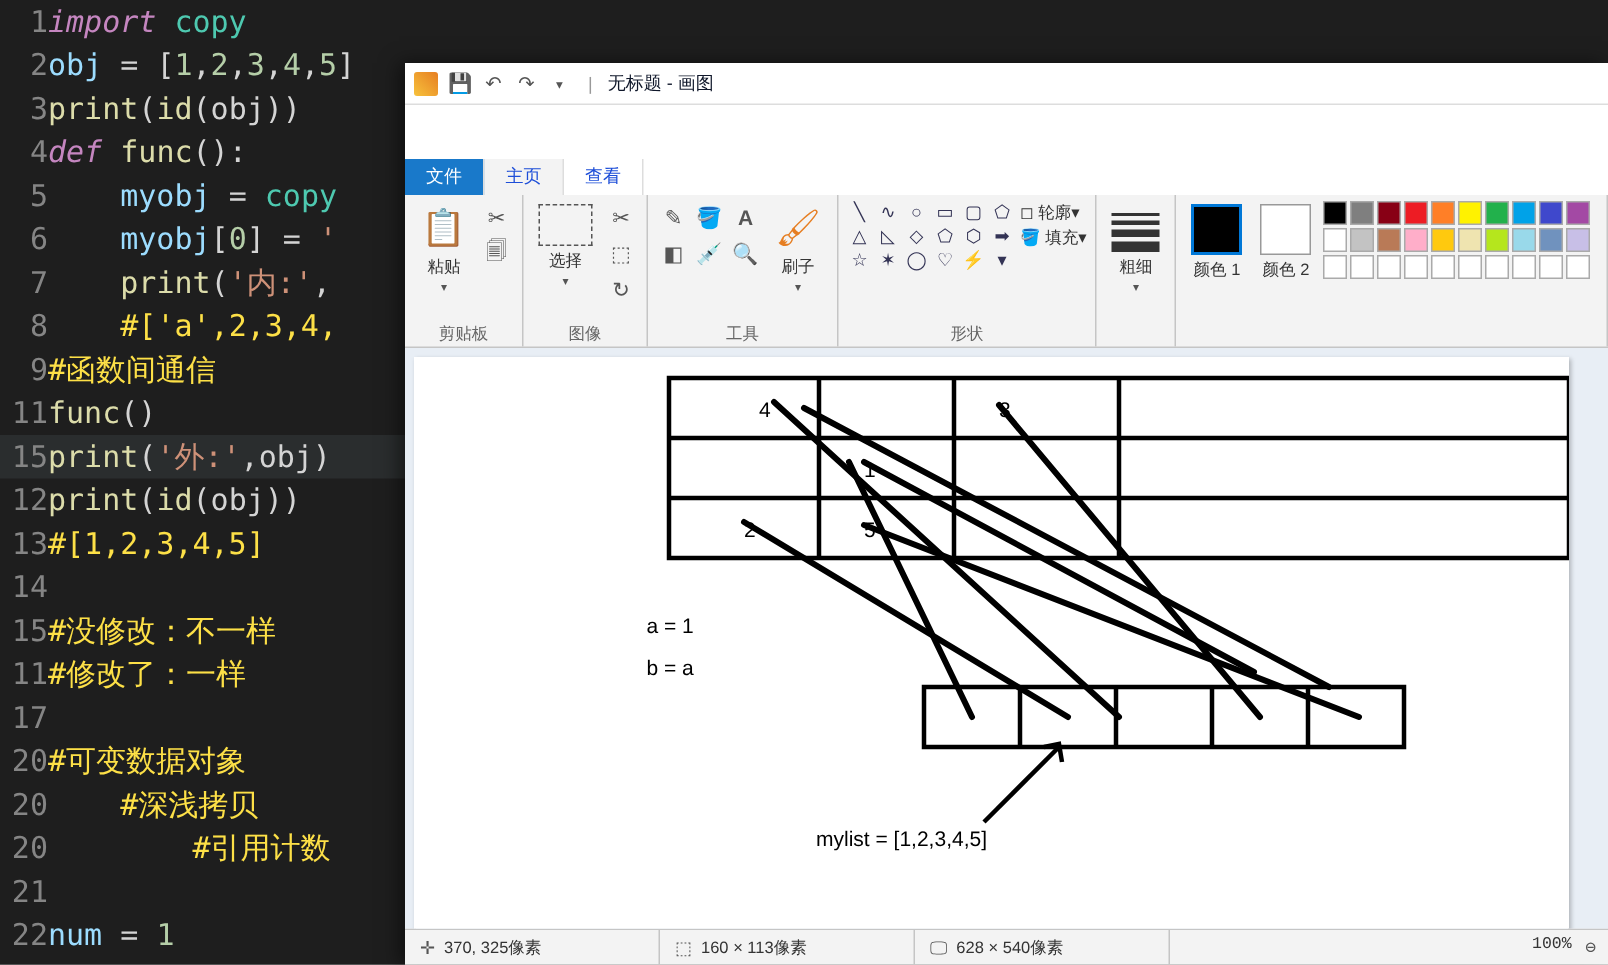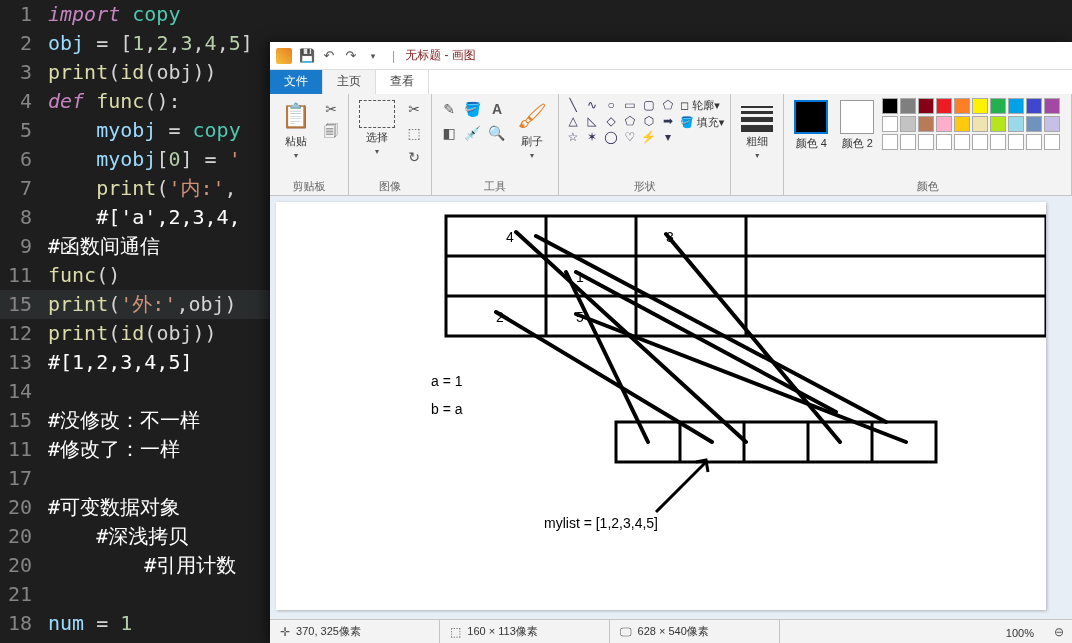--- a/index.html
+++ b/index.html
@@ -2,43 +2,43 @@
 <html><head>
 <meta charset="utf-8">
 <style>
 * { margin: 0; padding: 0; box-sizing: border-box; }
 body { width: 1072px; height: 643px; font-family: Consolas, monospace; background: #1e1e1e; overflow: hidden; position: relative; }
 
 
 .editor { position: absolute; left: 0; top: 0; width: 1072px; height: 643px; background: #1e1e1e; color: #d4d4d4; font-size: 20px; line-height: 29px; }
 .gutter { position: absolute; left: 0; top: 0; width: 40px; text-align: right; color: #858585; padding-right: 8px; }
 .gutter div { height: 29px; }
-.code { position: absolute; left: 48px; top: 0; white-space: pre; }
+.code { position: absolute; left: 32px; top: 0; white-space: pre; }
 .code div { height: 29px; }
 .line-hl { background: #2a2d2e; position: absolute; left: 0; width: 270px; height: 29px; top: 290px; }
 .kw { color: #c586c0; font-style: italic; }
 .fn { color: #dcdcaa; }
 .num { color: #b5cea8; }
 .str { color: #ce9178; }
-.cm { color: #ffffff; }
+.cm { color: #fde047; }
 .pn { color: #d4d4d4; }
 .bi { color: #4ec9b0; }
 .nm { color: #9cdcfe; }
 
 
 .paint { position: absolute; left: 270px; top: 42px; width: 802px; height: 601px; background: #fff; box-shadow: -4px 0 12px rgba(0,0,0,0.5); font-family: "Microsoft YaHei", Arial, sans-serif; font-size: 12px; display: flex; flex-direction: column; }
 .titlebar { height: 28px; background: #fff; display: flex; align-items: center; padding: 0 6px; gap: 6px; border-bottom: 1px solid #ddd; }
 .ico-paint { width: 16px; height: 16px; background: linear-gradient(45deg,#f7c23c,#e67e22); border-radius: 2px; display: inline-block; }
 .qat { display: flex; gap: 4px; align-items: center; }
 .qat span { width: 18px; height: 18px; display: inline-flex; align-items: center; justify-content: center; color: #555; font-size: 13px; }
 .title-sep { color: #999; margin: 0 4px; }
-.title-text { color: #7f1d1d; }
-
-.tabs { height: 24px; display: flex; background: #fff; }
-.tab { padding: 3px 14px; font-size: 12px; color: #404040; border-right: 1px solid #ddd; }
+.title-text { color: #0f172a; }
+
+.tabs { height: 24px; display: flex; background: #fff; margin-top: 36px; }
+.tab { padding: 3px 14px; font-size: 12px; color: #1d4ed8; border-right: 1px solid #ddd; }
 .tab.active { background: #1979ca; color: #fff; }
 .tab.home { background: #f3f3f3; }
 
 .ribbon { height: 102px; background: #f3f3f3; border-bottom: 1px solid #c5c5c5; display: flex; }
 .grp { border-right: 1px solid #c5c5c5; padding: 4px 6px 2px; display: flex; flex-direction: column; justify-content: space-between; }
 .grp-title { text-align: center; font-size: 11px; color: #666; height: 14px; }
 .grp-body { display: flex; gap: 4px; align-items: flex-start; flex: 1; }
 .big-btn { display: flex; flex-direction: column; align-items: center; gap: 2px; padding: 2px 4px; }
 .big-btn .ic { width: 32px; height: 32px; display: flex; align-items: center; justify-content: center; font-size: 24px; }
 .big-btn .lbl { font-size: 11px; color: #333; white-space: nowrap; }
@@ -61,21 +61,21 @@
 .canvas-wrap { flex: 1; background: #e8eef5; position: relative; overflow: hidden; }
 .canvas { position: absolute; left: 6px; top: 6px; width: 770px; height: 408px; background: #fff; box-shadow: 1px 1px 3px rgba(0,0,0,0.25); }
 .canvas svg { width: 100%; height: 100%; }
 .cell-label { font-family: Arial; font-size: 14px; fill: #000; }
 .txt { font-family: Arial; font-size: 14px; fill: #000; }
 
 .status { height: 24px; background: #f3f3f3; border-top: 1px solid #c5c5c5; display: flex; align-items: center; font-size: 11px; color: #333; }
 .status .seg { padding: 0 10px; border-right: 1px solid #c5c5c5; height: 100%; display: flex; align-items: center; gap: 6px; min-width: 170px; }
 .status .seg:last-of-type { border-right: none; }
 .status .spacer { flex: 1; }
-.zoom { padding: 0 8px; display: flex; align-items: flex-end; gap: 20px; }
+.zoom { padding: 0 8px; display: flex; align-items: flex-start; gap: 9px; font-family: Liberation Mono, monospace; }
 .ic-s { font-size: 12px; color: #555; }
 </style>
 </head>
 <body>
 
 <div class="editor">
   <div class="line-hl"></div>
   <div class="gutter" id="gutter">
       <div>1</div>
       <div>2</div>
@@ -91,21 +91,21 @@
       <div>12</div>
       <div>13</div>
       <div>14</div>
       <div>15</div>
       <div>11</div>
       <div>17</div>
       <div>20</div>
       <div>20</div>
       <div>20</div>
       <div>21</div>
-      <div>18</div>
+      <div>22</div>
     </div>
   <div class="code" id="code"><div><span class="kw">import</span><span class="bi"> copy</span></div><div><span class="nm">obj </span><span class="pn">= </span><span class="pn">[</span><span class="num">1</span><span class="pn">,</span><span class="num">2</span><span class="pn">,</span><span class="num">3</span><span class="pn">,</span><span class="num">4</span><span class="pn">,</span><span class="num">5</span><span class="pn">]</span></div><div><span class="fn">print</span><span class="pn">(</span><span class="fn">id</span><span class="pn">(obj))</span></div><div><span class="kw">def </span><span class="fn">func</span><span class="pn">():</span></div><div><span class="nm">    myobj </span><span class="pn">= </span><span class="bi">copy</span></div><div><span class="nm">    myobj</span><span class="pn">[</span><span class="num">0</span><span class="pn">] = </span><span class="str">'</span></div><div><span class="pn">    </span><span class="fn">print</span><span class="pn">(</span><span class="str">'内:'</span><span class="pn">,</span></div><div><span class="pn">    </span><span class="cm">#['a',2,3,4,</span></div><div><span class="cm">#函数间通信</span></div><div><span class="fn">func</span><span class="pn">()</span></div><div><span class="fn">print</span><span class="pn">(</span><span class="str">'外:'</span><span class="pn">,obj)</span></div><div><span class="fn">print</span><span class="pn">(</span><span class="fn">id</span><span class="pn">(obj))</span></div><div><span class="cm">#[1,2,3,4,5]</span></div><div></div><div><span class="cm">#没修改：不一样</span></div><div><span class="cm">#修改了：一样</span></div><div></div><div><span class="cm">#可变数据对象</span></div><div><span class="pn">    </span><span class="cm">#深浅拷贝</span></div><div><span class="pn">        </span><span class="cm">#引用计数</span></div><div></div><div><span class="nm">num </span><span class="pn">= </span><span class="num">1</span></div></div>
 </div>
 
 <div class="paint">
   <div class="titlebar">
     <span class="ico-paint"></span>
     <div class="qat">
       <span>💾</span>
       <span>↶</span>
@@ -218,21 +218,21 @@
           <span class="dd">▾</span>
         </div>
       </div>
       <div class="grp-title"></div>
     </div>
 
     <div class="grp" style="flex:1;">
       <div class="grp-body">
         <div class="big-btn">
           <div class="color-sw" style="background:#000;border:2px solid #0078d7;"></div>
-          <span class="lbl">颜色 4</span>
+          <span class="lbl">颜色 1</span>
         </div>
         <div class="big-btn">
           <div class="color-sw" style="background:#fff;"></div>
           <span class="lbl">颜色 2</span>
         </div>
         <div class="palette" id="palette">
             <span style="background: rgb(0, 0, 0);"></span>
             <span style="background: rgb(127, 127, 127);"></span>
             <span style="background: rgb(136, 0, 21);"></span>
             <span style="background: rgb(237, 28, 36);"></span>
@@ -257,21 +257,20 @@
             <span style="background: rgb(255, 255, 255);"></span>
             <span style="background: rgb(255, 255, 255);"></span>
             <span style="background: rgb(255, 255, 255);"></span>
             <span style="background: rgb(255, 255, 255);"></span>
             <span style="background: rgb(255, 255, 255);"></span>
             <span style="background: rgb(255, 255, 255);"></span>
             <span style="background: rgb(255, 255, 255);"></span>
             <span style="background: rgb(255, 255, 255);"></span>
           </div>
       </div>
-      <div class="grp-title">颜色</div>
     </div>
   </div>
 
   <div class="canvas-wrap">
     <div class="canvas">
       <svg viewBox="0 0 770 408">
 
         <g stroke="#000" stroke-width="3" fill="none">
           <rect x="170" y="14" width="600" height="120"></rect>
           <line x1="170" y1="54" x2="770" y2="54"></line>

